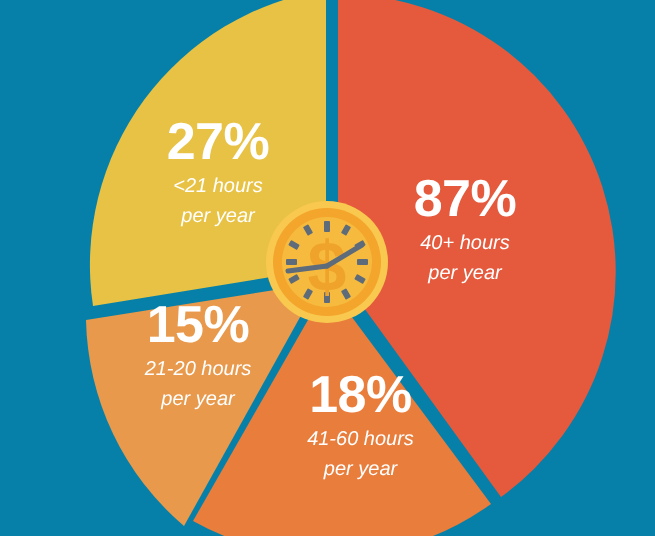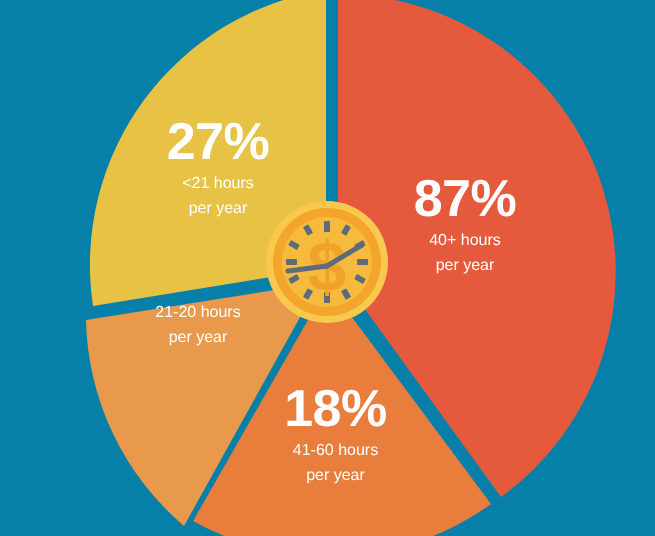--- a/index.html
+++ b/index.html
@@ -39,46 +39,46 @@
   .pct {
     display: block;
     font-size: 52px;
     font-weight: bold;
     letter-spacing: -0.5px;
     line-height: 1.04;
     white-space: nowrap;
   }
   .desc {
     display: block;
-    font-size: 16px;
+    font-size: 20px;
     font-weight: normal;
     line-height: 1.25;
     margin-top: 5px;
     white-space: nowrap;
+    font-style: italic;
   }
   #label-40 {
     left: 375px;
     top: 172px;
     width: 180px;
   }
   #label-27 {
     left: 108px;
     top: 115px;
     width: 220px;
   }
   #label-15 {
     left: 103px;
     top: 298px;
     width: 190px;
   }
   #label-18 {
-    left: 238px;
+    left: 263px;
     top: 368px;
     width: 195px;
-    margin-top: 14px;
   }
 </style>
 </head>
 <body style="background: rgb(6, 128, 168);">
 
 <div id="infographic" style="background: rgb(6, 128, 168);">
 
   <svg id="pie-svg" viewBox="0 0 655 536">
 
     <path fill="#e8c244" d="M 326 268
@@ -134,20 +134,21 @@
     <span class="desc">per year</span>
   </div>
 
   <div class="slice-label" id="label-27">
     <span class="pct">27%</span>
     <span class="desc">&lt;21 hours</span>
     <span class="desc">per year</span>
   </div>
 
   <div class="slice-label" id="label-15">
+    <span class="pct">15%</span>
     <span class="desc">21-20 hours</span>
     <span class="desc">per year</span>
   </div>
 
   <div class="slice-label" id="label-18">
     <span class="pct">18%</span>
     <span class="desc">41-60 hours</span>
     <span class="desc">per year</span>
   </div>
 

